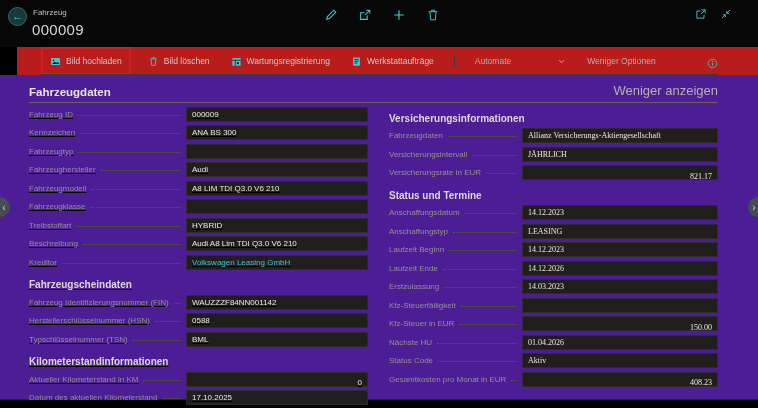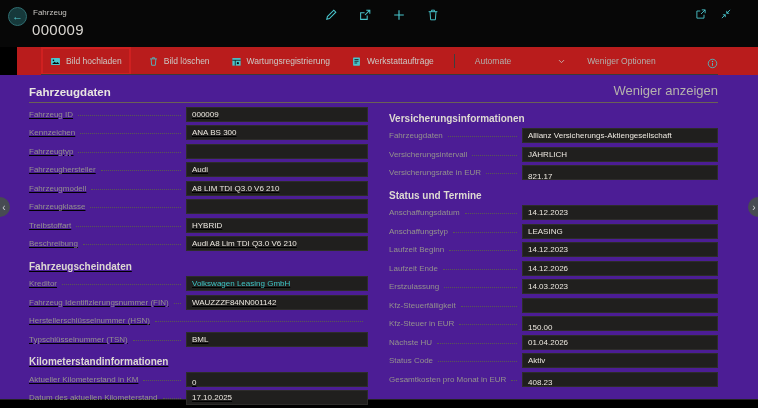--- a/index.html
+++ b/index.html
@@ -44,23 +44,23 @@
   .columns{display:flex;gap:21px;margin:2px 40px 0 29px;}
   .col-left{width:339px;flex:0 0 339px;text-decoration:underline;}
   .col-right{flex:1;min-width:0;}
   .row{display:flex;align-items:center;height:18.5px;overflow:hidden;}
   .lbl{font-size:8px;color:#94928d;white-space:nowrap;flex:0 0 auto;}
   .leader{flex:1 1 auto;min-width:2px;border-top:1px dotted #5a5852;margin:0 5px;
     transform:translateY(1px);}
   .fbox{flex:0 0 auto;height:13px;background:#201f1e;border:1px solid #2d2c2a;
     display:flex;align-items:center;padding:0 5px;cursor:text;}
   .col-left .fbox{width:170px;}
-  .col-right .fbox{width:184px;}
+  .col-right .fbox{width:184px;font-family:Liberation Serif, serif;}
   .fbox .val{font-size:8px;color:#ebe7df;white-space:nowrap;overflow:hidden;width:100%;}
-  .fbox.right .val{text-align:left;margin-top:7px;}
+  .fbox.right .val{text-align:right;margin-top:7px;}
   .fbox.link .val{color:#3ec6c6;cursor:pointer;}
   .row.subh{align-items:flex-end;padding-bottom:3px;}
   .subhead{font-size:10px;font-weight:bold;color:#ddd9d2;white-space:nowrap;}
 
   
   .bubble{position:absolute;width:20px;height:20px;border-radius:50%;background:#474b52;
     color:#d2d4d8;font-size:10px;display:flex;align-items:center;justify-content:center;
     cursor:pointer;z-index:5;}
   .bubble.left{left:-10px;top:197px;padding-left:8px;box-sizing:border-box;}
   .bubble.right{right:-10px;top:197px;padding-right:8px;box-sizing:border-box;}
@@ -230,40 +230,43 @@
               <span class="val">HYBRID</span>
             </div>
           </div>
           <div class="row">
             <span class="lbl">Beschreibung</span>
             <div class="leader"></div>
             <div class="fbox">
               <span class="val">Audi A8 Lim TDI Q3.0 V6 210</span>
             </div>
           </div>
+          <div class="row">
+            <span class="lbl">Kreditor</span>
+            <div class="leader"></div>
+            <div class="fbox link">
+              <span class="val">Volkswagen Leasing GmbH</span>
+            </div>
+          </div>
           <div class="row subh">
             <span class="subhead">Fahrzeugscheindaten</span>
           </div>
           <div class="row">
-            <span class="lbl">Kreditor</span>
-            <div class="leader"></div>
-            <div class="fbox link">
-              <span class="val">Volkswagen Leasing GmbH</span>
-            </div>
-          </div>
-          <div class="row">
             <span class="lbl">Fahrzeug Identifizierungsnummer (FIN)</span>
             <div class="leader"></div>
             <div class="fbox">
               <span class="val">WAUZZZF84NN001142</span>
             </div>
           </div>
           <div class="row">
             <span class="lbl">Herstellerschlüsselnummer (HSN)</span>
             <div class="leader"></div>
+            <div class="fbox">
+              <span class="val">0588</span>
+            </div>
           </div>
           <div class="row">
             <span class="lbl">Typschlüsselnummer (TSN)</span>
             <div class="leader"></div>
             <div class="fbox">
               <span class="val">BML</span>
             </div>
           </div>
           <div class="row subh">
             <span class="subhead">Kilometerstandinformationen</span>

